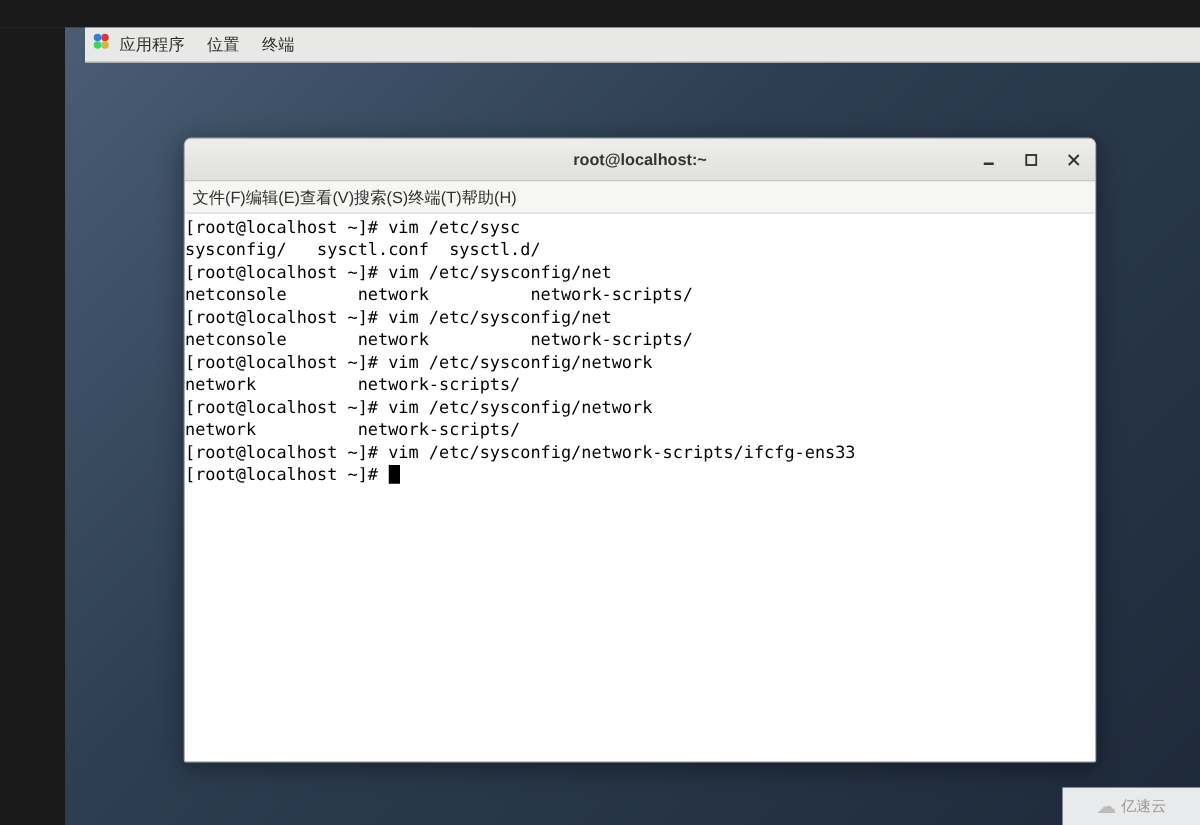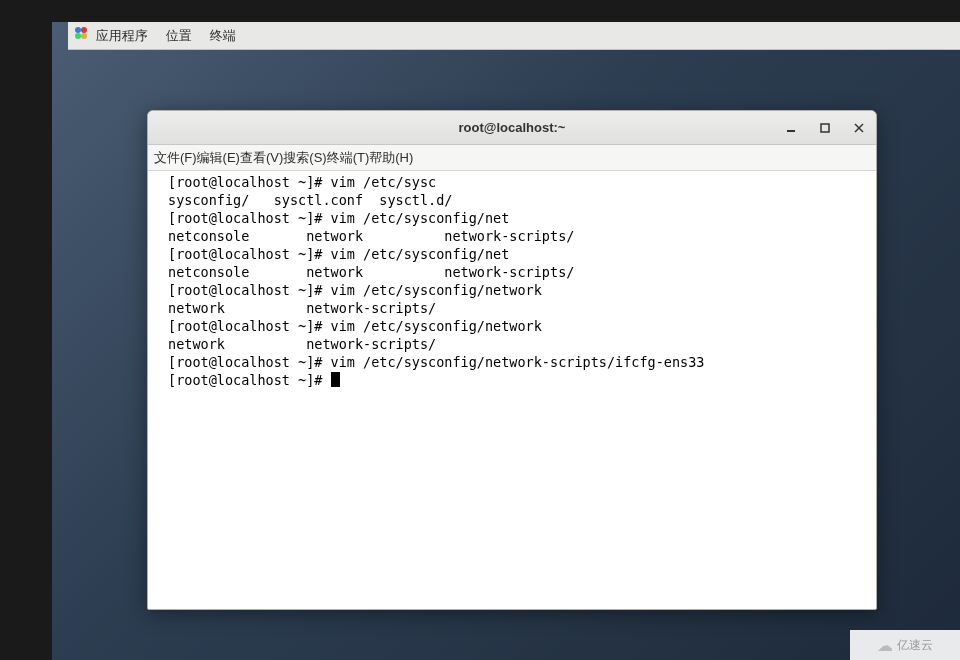--- a/index.html
+++ b/index.html
@@ -101,21 +101,21 @@
       display: flex;
       align-items: center;
       padding: 0 6px;
       font-size: 13px;
       color: #2e2e2e;
     }
     .menubar .menu-item { cursor: pointer; }
     .terminal-body {
       flex: 1;
       background: #ffffff;
-      padding: 2px 20px;
+      padding: 2px 0;
       font-family: "DejaVu Sans Mono", "Courier New", monospace;
       font-size: 13.5px;
       line-height: 18px;
       color: #000;
       white-space: pre;
       overflow-y: auto;
       position: relative;
     }
     .terminal-body::-webkit-scrollbar { width: 12px; }
     .terminal-body::-webkit-scrollbar-track { background: #e8e8e6; }

